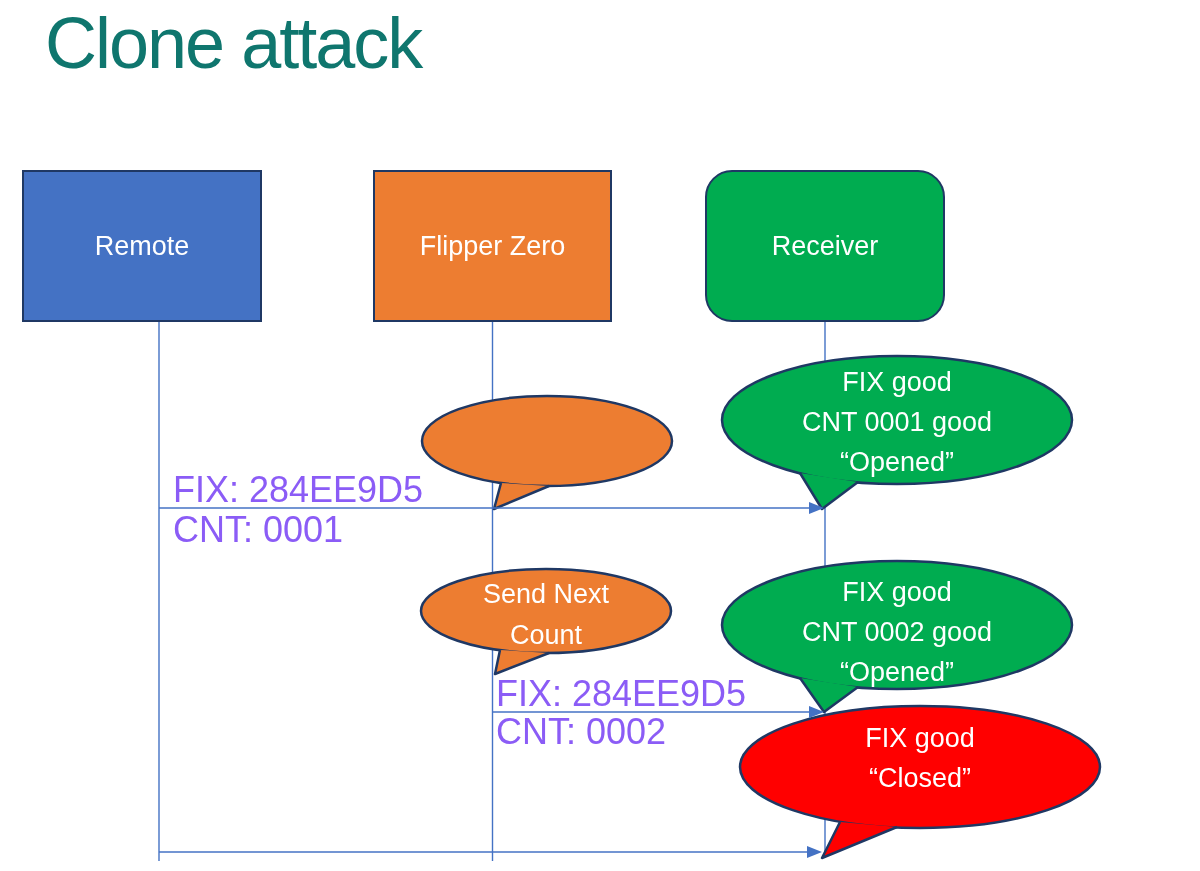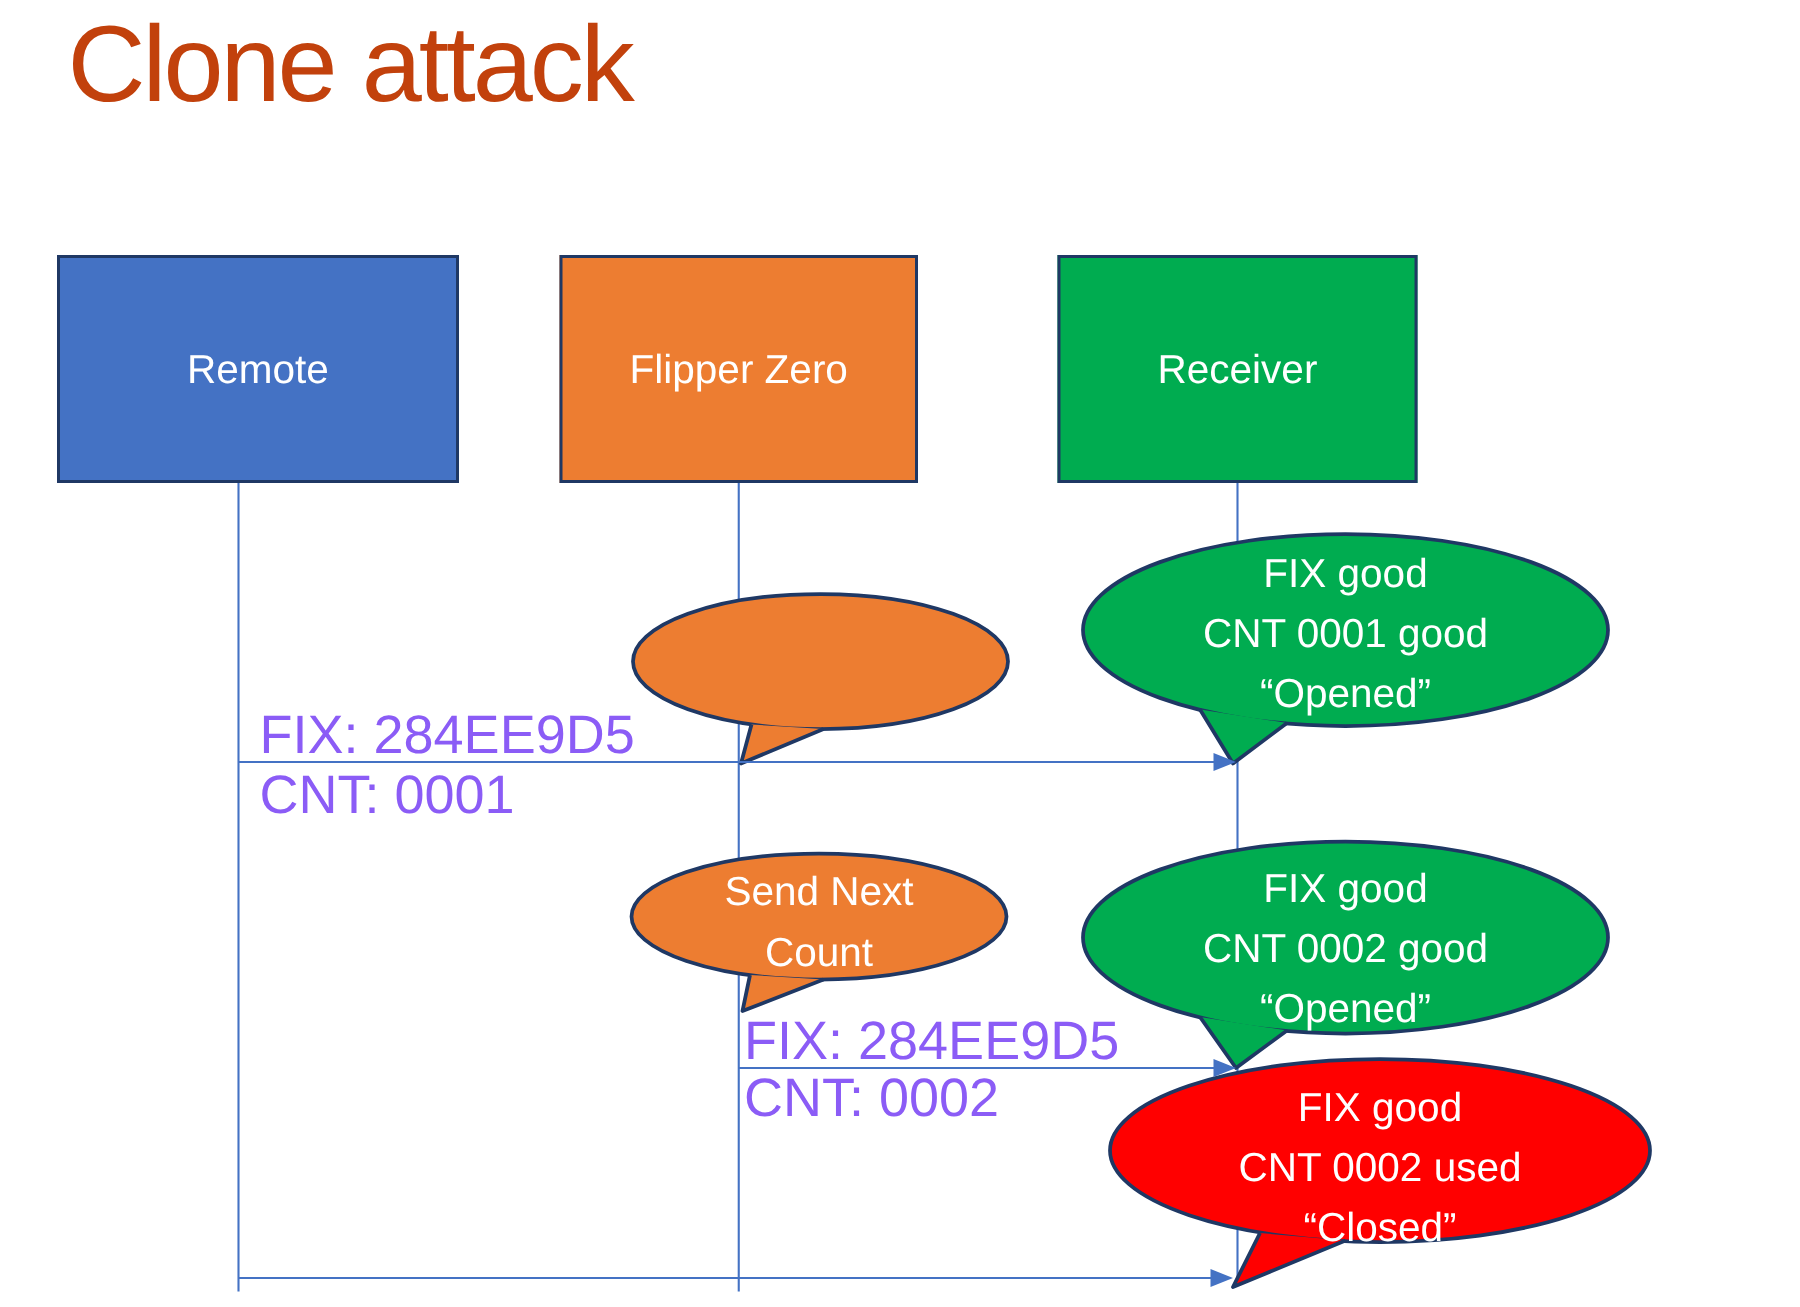--- a/index.html
+++ b/index.html
@@ -16,38 +16,38 @@
     left: 0; top: 0;
     width: 1200px; height: 871px;
     z-index: 1;
   }
   .title {
     position: absolute;
     left: 45px; top: 2px;
     font-size: 72px;
     font-weight: 300;
     letter-spacing: -2px;
-    color: #c2410c;
+    color: #0f766e;
     z-index: 3;
     white-space: nowrap;
   }
   .actor-box {
     position: absolute;
     top: 170px;
     height: 152px;
     border: 2.5px solid #1F3864;
     box-sizing: border-box;
     display: flex;
     align-items: center;
     justify-content: center;
     color: #ffffff;
     font-size: 27px;
     z-index: 2;
   }
-  #box-remote   { left: 38px;  width: 268px; }
+  #box-remote   { left: 22px;  width: 240px; }
   #box-flipper  { left: 373px; width: 239px; justify-content: center; }
   #box-receiver { left: 705px; width: 240px; }
   .msg-label {
     position: absolute;
     color: #8b5cf6;
     font-size: 36px;
     line-height: 32px;
     white-space: nowrap;
     z-index: 3;
   }
@@ -123,21 +123,21 @@
       <polygon class="msg-head" points="822,852 807,846 807,858"></polygon>
     </g>
   </svg>
 
   <div class="actor-box" id="box-remote" style="background-color: rgb(68, 114, 196);">
     <span>Remote</span>
   </div>
   <div class="actor-box" id="box-flipper" style="background-color: rgb(237, 125, 49);">
     <span>Flipper Zero</span>
   </div>
-  <div class="actor-box" id="box-receiver" style="background-color: rgb(0, 172, 80);">
+  <div class="actor-box" id="box-receiver" style="background-color: rgb(0, 172, 80); border-radius: 27px;">
     <span>Receiver</span>
   </div>
 
   <div class="msg-label" id="msg1-fix">FIX: 284EE9D5</div>
   <div class="msg-label" id="msg1-cnt">CNT: 0001</div>
   <div class="msg-label" id="msg2-fix">FIX: 284EE9D5</div>
   <div class="msg-label" id="msg2-cnt">CNT: 0002</div>
 
   <div class="callout-text" id="t-opened1">
     <div>FIX good</div>
@@ -148,17 +148,16 @@
     <div>Send Next</div>
     <div>Count</div>
   </div>
   <div class="callout-text" id="t-opened2">
     <div>FIX good</div>
     <div>CNT 0002 good</div>
     <div>“Opened”</div>
   </div>
   <div class="callout-text" id="t-closed">
     <div>FIX good</div>
-    <div>CNT 0002 used</div>
     <div>“Closed”</div>
   </div>
 
 </div>
 
 </body></html>

